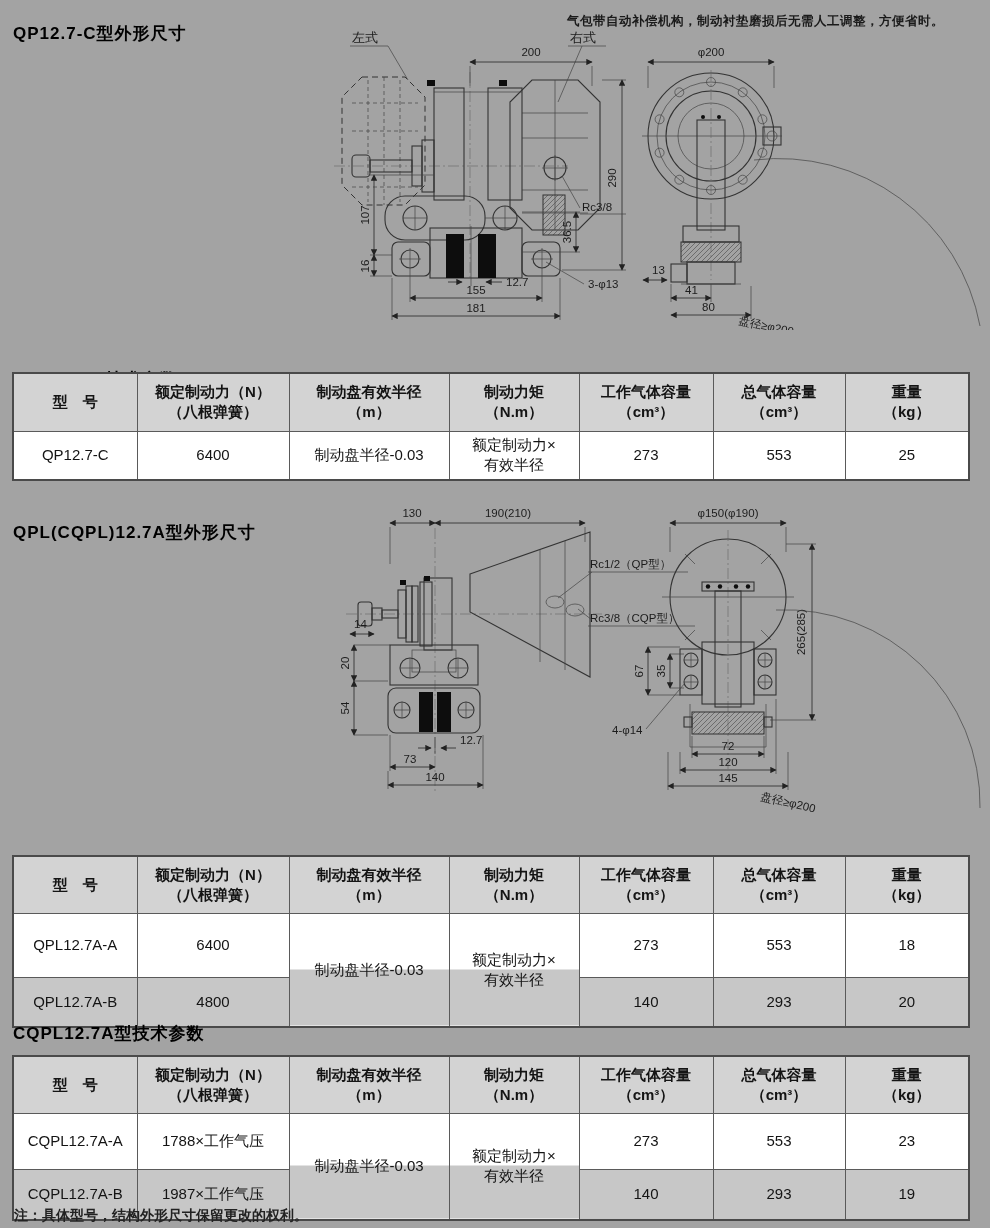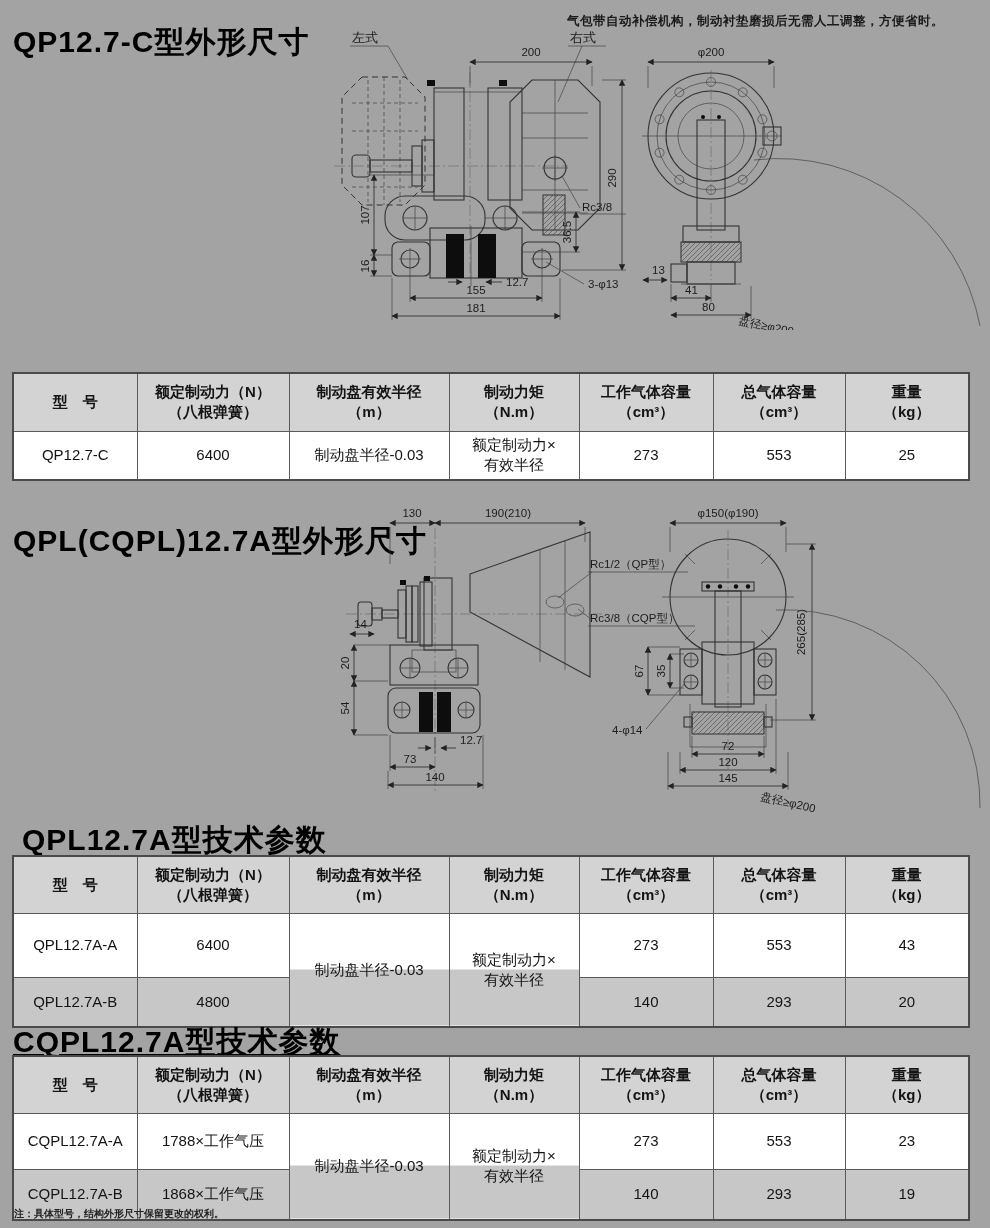--- a/index.html
+++ b/index.html
@@ -1,27 +1,27 @@
 <!DOCTYPE html>
 <html><head>
 <meta charset="utf-8">
 <style>
   html,body{margin:0;padding:0;background:#fff;}
   body{width:990px;height:1228px;font-family:"Liberation Sans","DejaVu Sans",sans-serif;color:#111;}
   .page{position:relative;width:990px;height:1228px;background:#a3a3a3;overflow:hidden;}
   .top-note{position:absolute;top:13px;right:46px;font-size:12.5px;font-weight:600;letter-spacing:.5px;color:#1a1a1a;}
-  .sec-title{position:absolute;font-weight:bold;font-size:30px;letter-spacing:1px;color:#000;}
+  .sec-title{position:absolute;font-weight:bold;font-size:17px;letter-spacing:1px;color:#000;}
   table.spec{position:absolute;left:12px;width:956px;border-collapse:collapse;table-layout:fixed;
              border:2px solid #4a4a4a;font-size:15px;text-align:center;color:#141414;}
   .spec th,.spec td{border:1px solid #5a5a5a;white-space:pre-line;padding:1px 2px;vertical-align:middle;line-height:1.35;}
   .spec th{background:#d3d3d3;font-weight:bold;}
   .spec tr.gray td{background:#c7c7c7;}
   .spec td.merge{background:linear-gradient(to bottom,#ffffff 0 50%,#c7c7c7 50% 100%);}
   .spec td.white{background:#fff;}
-  .footer-note{position:absolute;left:14px;top:1207px;font-size:10px;font-weight:600;color:#222;}
+  .footer-note{position:absolute;left:14px;top:1207px;font-size:14px;font-weight:600;color:#222;}
   svg.draw{position:absolute;}
   svg.draw text{font-family:"Liberation Sans","DejaVu Sans",sans-serif;font-size:11.5px;fill:#1c1c1c;}
   svg.draw text.lg{font-size:13px;}
   .dline{stroke:#333;stroke-width:.9;fill:none;}
   .part{stroke:#333;stroke-width:1.1;fill:none;}
   .thin{stroke:#444;stroke-width:.7;fill:none;}
   .cl{stroke:#666;stroke-width:.6;stroke-dasharray:11 3 2 3;fill:none;}
   .dash{stroke:#333;stroke-width:1;stroke-dasharray:6 4;fill:none;}
   .dash2{stroke:#444;stroke-width:.7;stroke-dasharray:4 3;fill:none;}
   .blk{fill:#0d0d0d;stroke:none;}
@@ -332,21 +332,20 @@
     <path class="thin" d="M352 234 V256 M424 234 V256 M340 250 V272 M436 197 V272 M328 250 V288 M448 250 V288"></path>
 
     <line class="dline" x1="472" y1="42" x2="472" y2="218" marker-start="url(#ar2)" marker-end="url(#ar2)"></line>
     <path class="thin" d="M446 42 H476 M430 218 H476"></path>
     <text transform="rotate(-90 465 130)" x="465" y="130" text-anchor="middle">265(285)</text>
 
     <path class="thin" d="M436 108 A 195 195 0 0 1 640 306"></path>
     <text transform="rotate(13 420 298)" x="420" y="298">盘径≥φ200</text>
   </svg>
 
-  <div class="sec-title" style="left:22px;top:820px;">QPL12.7A型技术参数</div>
 
   <table class="spec" style="top:855px;">
     <colgroup>
       <col style="width:124px">
         <col style="width:152px">
         <col style="width:160px">
       <col style="width:130px">
         <col style="width:134px">
         <col style="width:132px">
         <col style="width:124px">
@@ -368,33 +367,33 @@
 （kg）</th>
     </tr>
     <tr style="height:64px">
       <td class="white">QPL12.7A-A</td>
       <td class="white">6400</td>
       <td class="merge" rowspan="2">制动盘半径-0.03</td>
       <td class="merge" rowspan="2">额定制动力×
 有效半径</td>
       <td class="white">273</td>
       <td class="white">553</td>
-      <td class="white">43</td>
+      <td class="white">18</td>
     </tr>
     <tr class="gray" style="height:50px">
       <td>QPL12.7A-B</td>
       <td>4800</td>
       <td>140</td>
       <td>293</td>
       <td>20</td>
     </tr>
   </tbody>
     </table>
 
-  <div class="sec-title" style="left:13px;top:1022px;text-decoration:underline;">CQPL12.7A型技术参数</div>
+  <div class="sec-title" style="left:13px;top:1022px;">CQPL12.7A型技术参数</div>
 
   <table class="spec" style="top:1055px;">
     <colgroup>
       <col style="width:124px">
         <col style="width:152px">
         <col style="width:160px">
       <col style="width:130px">
         <col style="width:134px">
         <col style="width:132px">
         <col style="width:124px">
@@ -420,21 +419,21 @@
       <td class="white">1788×工作气压</td>
       <td class="merge" rowspan="2">制动盘半径-0.03</td>
       <td class="merge" rowspan="2">额定制动力×
 有效半径</td>
       <td class="white">273</td>
       <td class="white">553</td>
       <td class="white">23</td>
     </tr>
     <tr class="gray" style="height:51px">
       <td>CQPL12.7A-B</td>
-      <td>1868×工作气压</td>
+      <td>1987×工作气压</td>
       <td>140</td>
       <td>293</td>
       <td>19</td>
     </tr>
   </tbody>
     </table>
 
   <div class="footer-note">注：具体型号，结构外形尺寸保留更改的权利。</div>
 
 </div>

